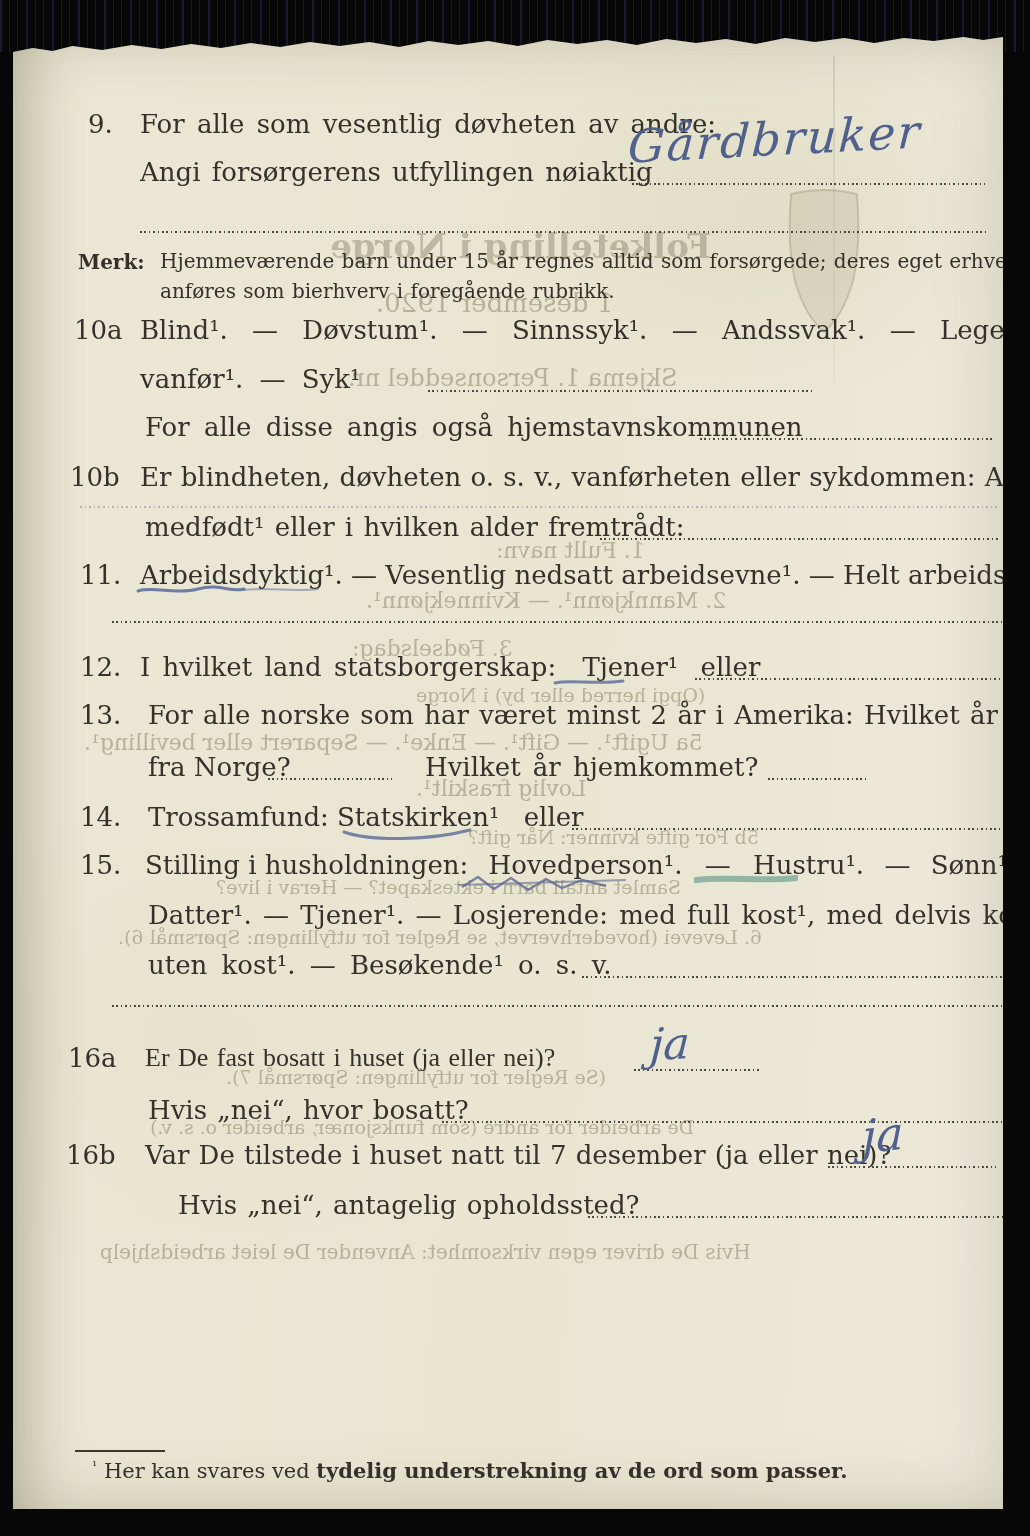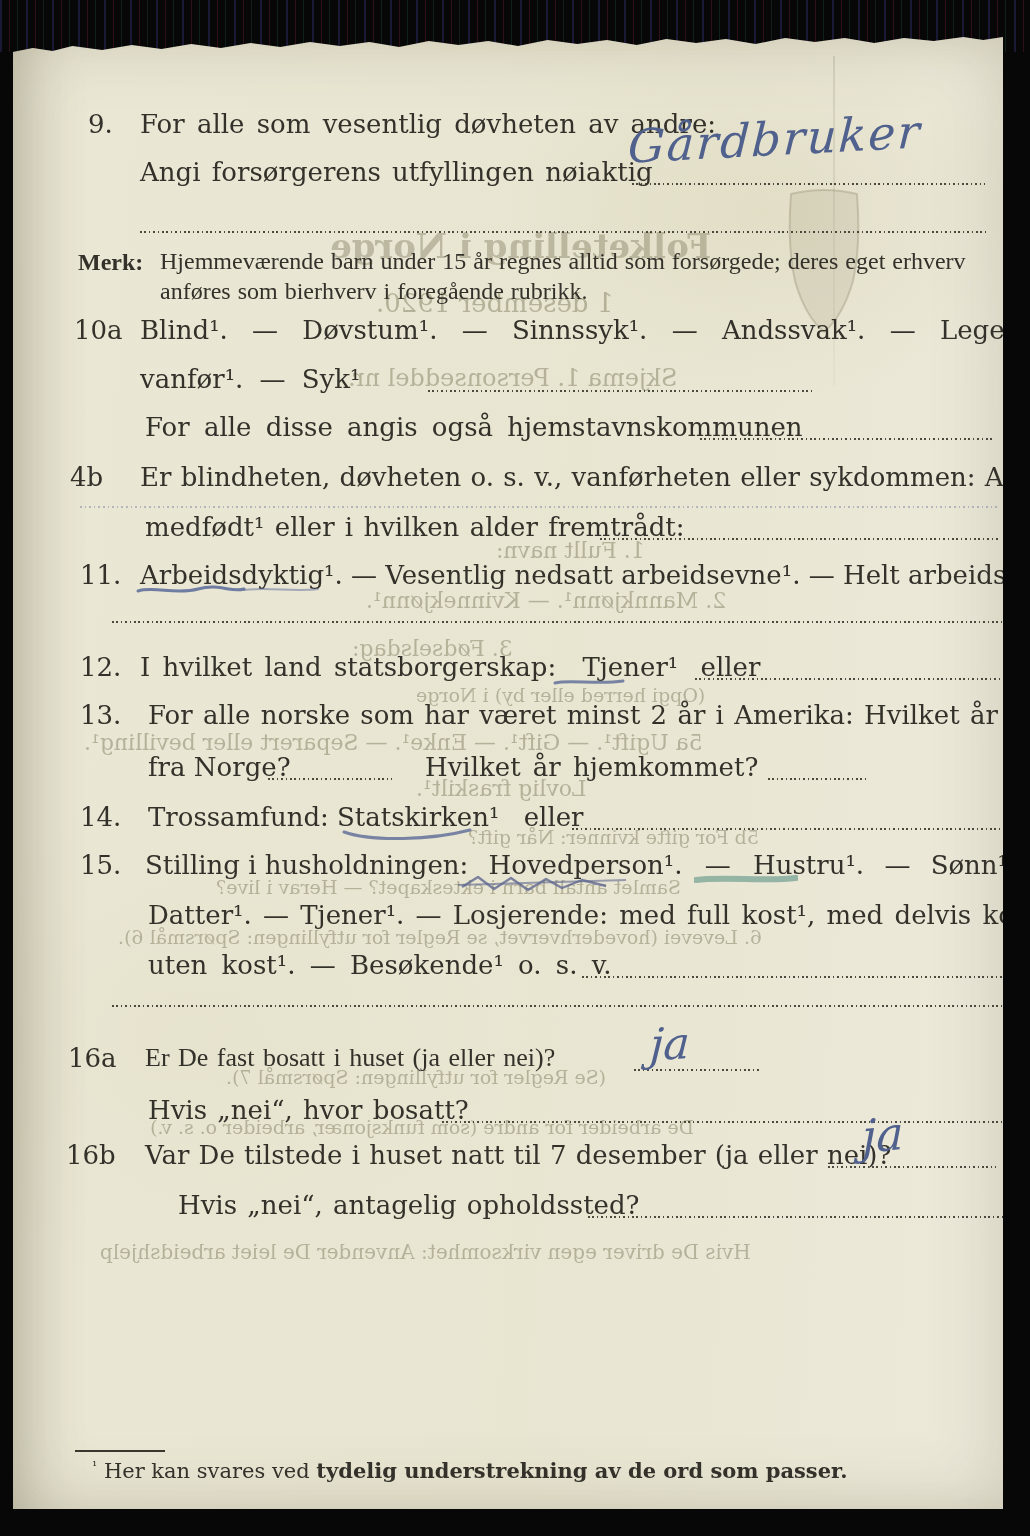--- a/index.html
+++ b/index.html
@@ -26,21 +26,21 @@
     box-shadow: inset 0 0 70px rgba(95,88,60,.22), inset 45px 0 60px -35px rgba(95,88,60,.28);
     clip-path: polygon(0 16px,2% 12px,4% 15px,6% 10px,9% 14px,12% 9px,15% 13px,18% 8px,21% 12px,24% 7px,27% 11px,30% 6px,33% 10px,36% 6px,39% 11px,42% 5px,45% 9px,48% 5px,51% 10px,54% 4px,57% 8px,60% 4px,63% 9px,66% 3px,69% 7px,72% 3px,75% 8px,78% 2px,81% 6px,84% 2px,87% 7px,90% 2px,93% 5px,96% 1px,98% 4px,100% 1px,100% 100%,0 100%);
     z-index:1;
   }
   .crease{
     position:absolute;left:820px;top:20px;width:2px;height:330px;
     background:linear-gradient(180deg,rgba(100,95,70,.16),rgba(100,95,70,.04));
   }
   .line{position:absolute;white-space:nowrap;color:#33312a;font-size:26px;line-height:32px;}
   .num{position:absolute;white-space:nowrap;color:#33312a;font-size:26px;line-height:32px;}
-  .small{font-size:24px;line-height:28px;font-family:Liberation Serif, serif;}
+  .small{font-size:20px;line-height:28px;}
   .bold{font-weight:bold;}
   .seg{display:inline-block;}
   .ws1{word-spacing:1px}.ws2{word-spacing:2px}.ws3{word-spacing:3px}.ws4{word-spacing:4px}
   .ws6{word-spacing:6px}.ws8{word-spacing:8px}.ws16{word-spacing:16px}
   .dots{
     position:absolute;height:2px;
     background:repeating-linear-gradient(90deg, rgba(48,46,36,.85) 0 1.6px, transparent 1.6px 4.4px);
   }
   .dots.faintblue{
     background:repeating-linear-gradient(90deg, rgba(95,110,150,.40) 0 1.6px, transparent 1.6px 4.6px);
@@ -103,21 +103,21 @@
   <span class="line small ws1" style="left:147px;top:211px;">Hjemmeværende barn under 15 år regnes alltid som forsørgede; deres eget erhverv</span>
   <span class="line small ws1" style="left:147px;top:241px;">anføres som bierhverv i foregående rubrikk.</span>
 
   <span class="num" style="left:61px;top:278px;">10a</span>
   <span class="line ws16" style="left:127px;top:278px;">Blind¹. — Døvstum¹. — Sinnssyk¹. — Andssvak¹. — Legemlig</span>
   <span class="line ws8" style="left:127px;top:327px;">vanfør¹. — Syk¹</span>
   <div class="dots" style="left:415px;top:354px;width:384px;"></div>
   <span class="line ws6" style="left:132px;top:375px;">For alle disse angis også hjemstavnskommunen</span>
   <div class="dots" style="left:687px;top:402px;width:293px;"></div>
 
-  <span class="num" style="left:57px;top:425px;">4b</span>
+  <span class="num" style="left:57px;top:425px;">10b</span>
   <span class="line ws1" style="left:127px;top:425px;">Er blindheten, døvheten o. s. v., vanførheten eller sykdommen: Antagelig</span>
   <div class="dots faintblue" style="left:67px;top:470px;width:920px;"></div>
   <span class="line ws2" style="left:132px;top:475px;">medfødt¹ eller i hvilken alder fremtrådt:</span>
   <div class="dots" style="left:587px;top:502px;width:398px;"></div>
 
   <span class="num" style="left:67px;top:523px;">11.</span>
   <span class="line" style="left:127px;top:523px;">Arbeidsdyktig¹. — Vesentlig nedsatt arbeidsevne¹. — Helt arbeidsudyktig¹.</span>
   <svg class="ink" style="left:123px;top:548px;" width="185" height="14" viewBox="0 0 185 14">
     <path d="M2 7 C 18 2, 40 11, 62 5 S 95 9, 108 5" fill="none" stroke="#5b6a99" stroke-width="3" stroke-linecap="round" opacity=".85"></path>
     <path d="M108 6 C 130 3, 160 8, 182 5" fill="none" stroke="#5b6a99" stroke-width="2" stroke-linecap="round" opacity=".5"></path>

